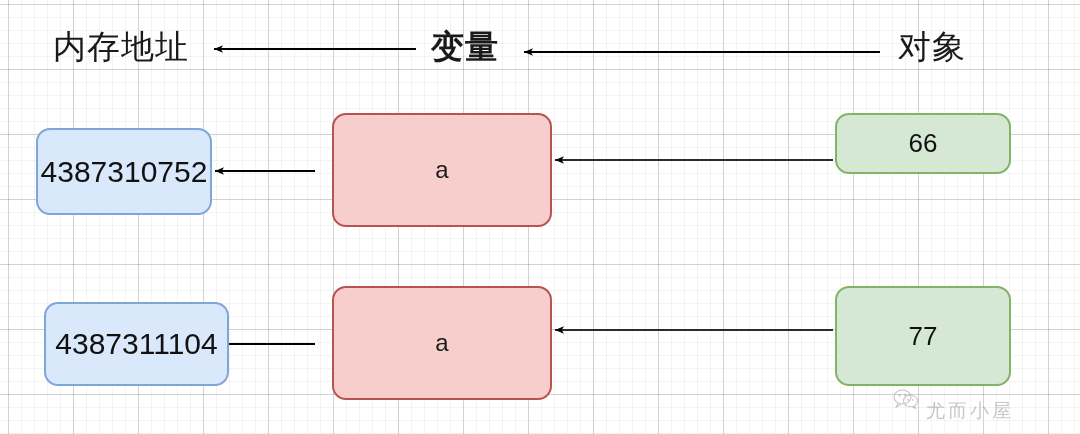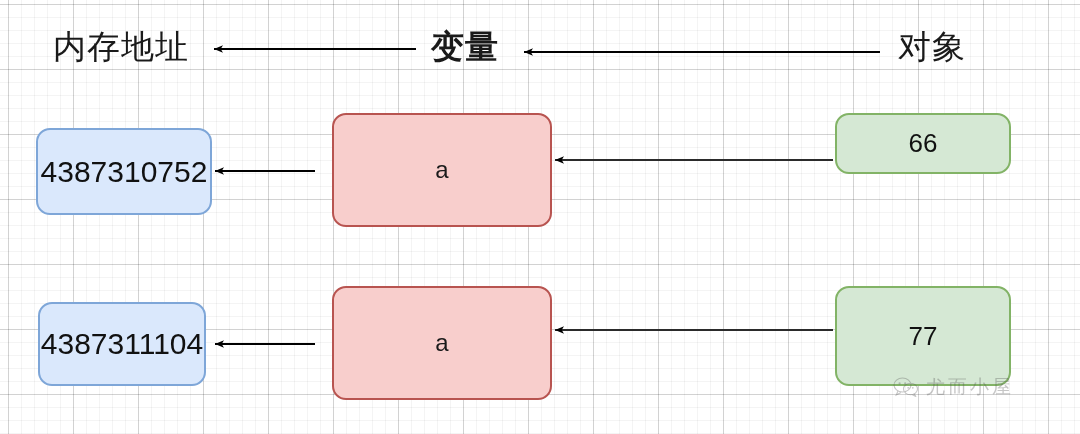--- a/index.html
+++ b/index.html
@@ -68,20 +68,21 @@
     align-items:center;
     gap:7px;
     opacity:0.33;
     color:#555;
   }
   .wm-text{
     font-size:19px;
     letter-spacing:3px;
     font-family:"DejaVu Sans","Liberation Sans",sans-serif;
     white-space:nowrap;
+    margin-top:24px;
   }
 </style>
 </head>
 <body>
 
 <div id="canvas">
 
   <div class="hdr" style="left:53px; top:30px;">内存地址</div>
 
   <div class="hdr" style="left:431px; top:30px;font-weight:bold;">变量</div>
@@ -113,21 +114,21 @@
   </div>
 
   <div class="box box-pink" style="left:332px; top:113px; width:220px; height:114px;">
     <span>a</span>
   </div>
 
   <div class="box box-green" style="left:835px; top:113px; width:176px; height:61px;">
     <span>66</span>
   </div>
 
-  <div class="box box-blue" style="left:38px; top:302px; width:168px; height:84px;">
+  <div class="box box-blue" style="left:44px; top:302px; width:185px; height:84px;">
     <span>4387311104</span>
   </div>
 
   <div class="box box-pink" style="left:332px; top:286px; width:220px; height:114px;">
     <span>a</span>
   </div>
 
   <div class="box box-green" style="left:835px; top:286px; width:176px; height:100px;">
     <span>77</span>
   </div>

